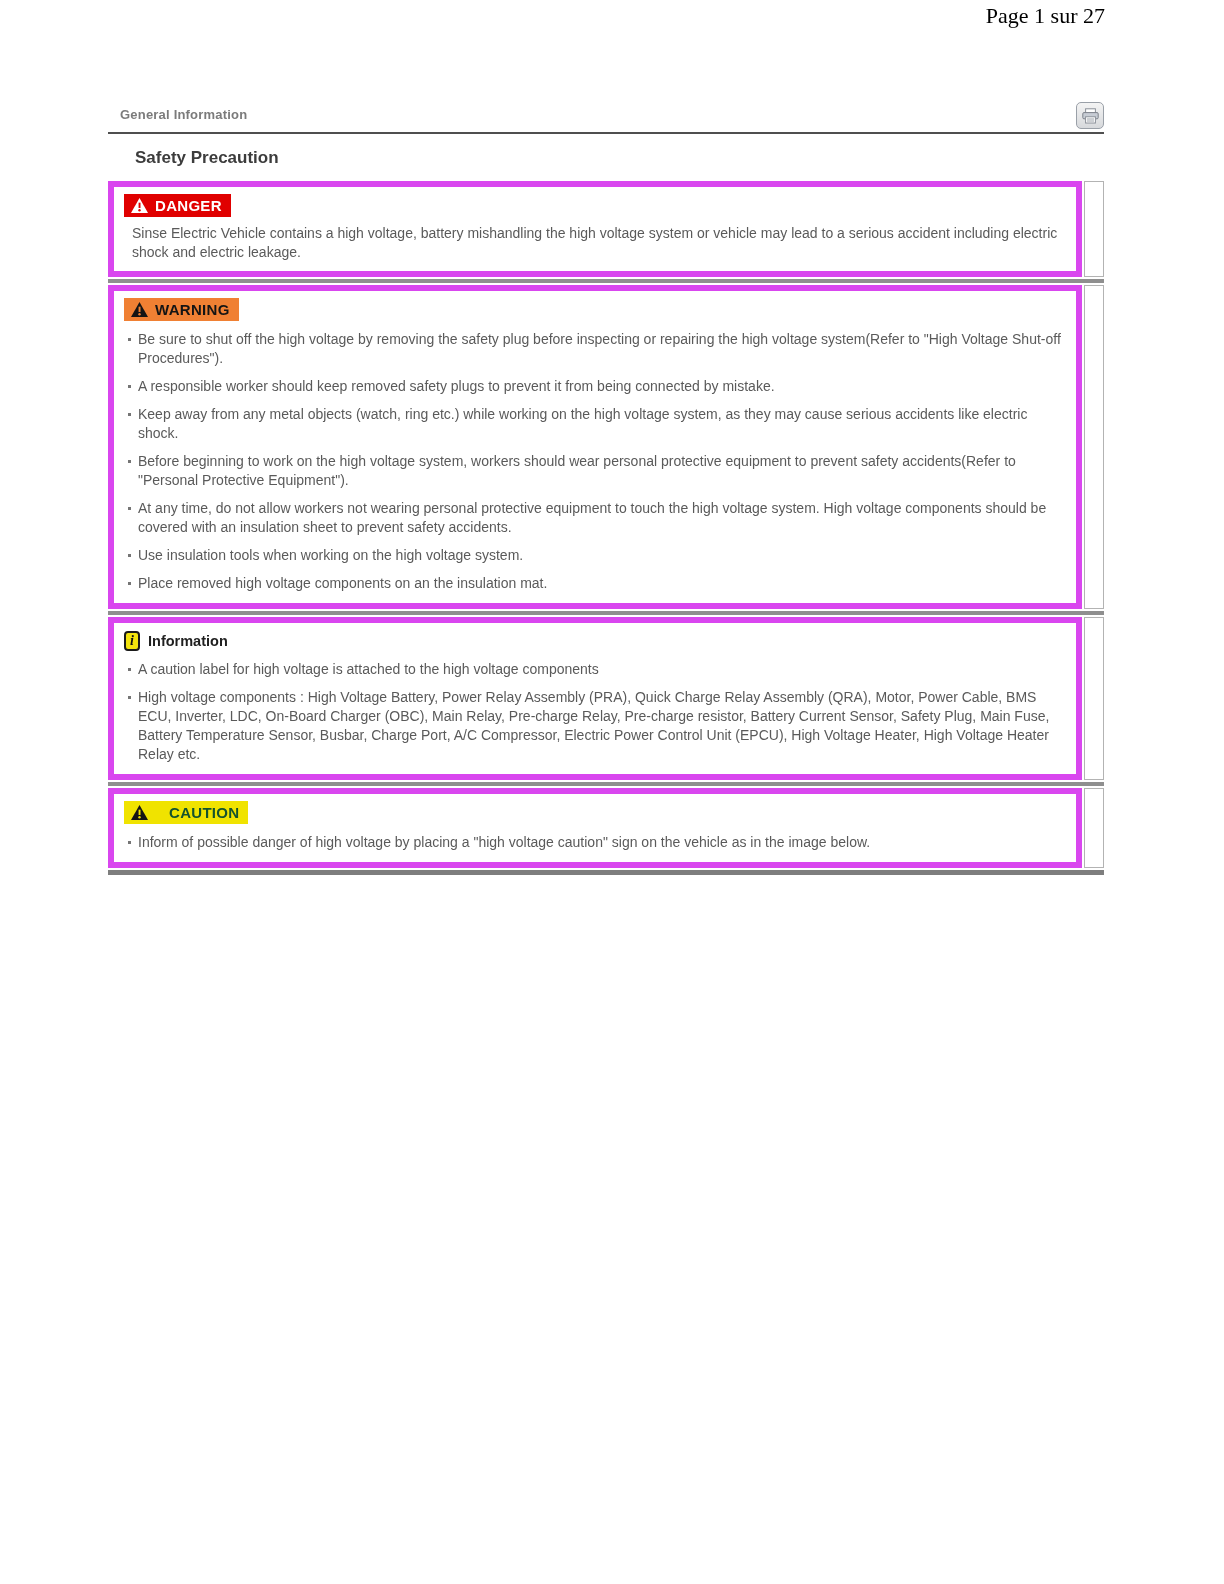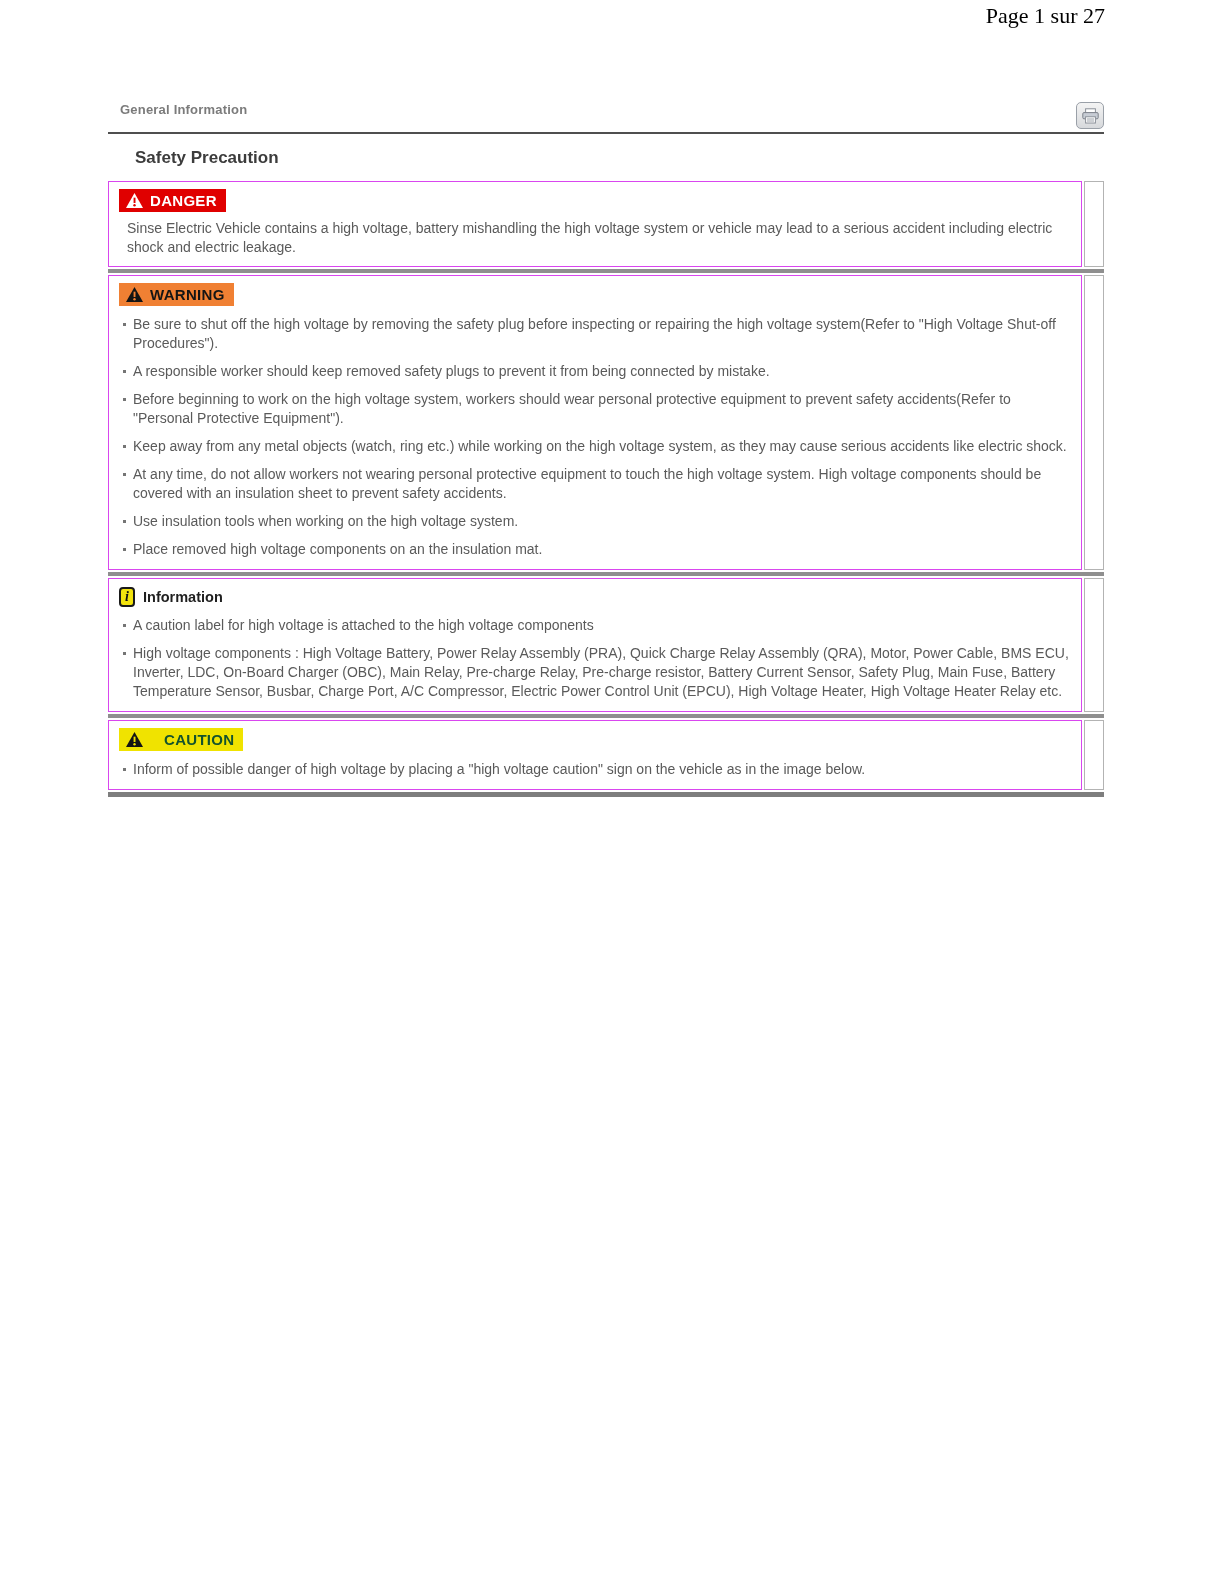--- a/index.html
+++ b/index.html
@@ -23,21 +23,21 @@
   .content {
     position: absolute;
     left: 108px;
     top: 102px;
     width: 996px;
   }
   
   .header-row {
     display: flex;
     justify-content: space-between;
-    align-items: flex-start;
+    align-items: flex-end;
     padding-bottom: 3px;
   }
   .breadcrumb {
     font-size: 13px;
     font-weight: bold;
     color: #7b7b7b;
     padding-left: 12px;
     padding-bottom: 7px;
     letter-spacing: .2px;
   }
@@ -54,21 +54,21 @@
   .title {
     font-size: 17px;
     font-weight: bold;
     color: #3c3c3c;
     margin: 14px 0 13px 27px;
   }
   
   .section-row { display: flex; align-items: stretch; }
   .box-main {
     flex: 1;
-    border: 1px solid #d946ef;
+    border: 6px solid #d946ef;
     background: #fff;
     padding: 5px 8px 9px 8px;
   }
   .box-side {
     width: 20px;
     margin-left: 2px;
     border: 1px solid #b3b3b3;
     background: #fff;
   }
   .row-sep { height: 4px; background: #8f8f8f; margin: 2px 0; }
@@ -180,22 +180,22 @@
           <svg width="17" height="15" viewBox="0 0 24 21">
             <path d="M12 0 L24 21 H0 Z" fill="#141414"></path>
             <rect x="10.7" y="6.5" width="2.7" height="7.5" fill="#f08033"></rect>
             <circle cx="12" cy="17.2" r="1.7" fill="#f08033"></circle>
           </svg>
           <span>WARNING</span>
         </span>
         <ul class="bullets">
           <li>Be sure to shut off the high voltage by removing the safety plug before inspecting or repairing the high voltage system(Refer to "High Voltage Shut-off Procedures").</li>
           <li>A responsible worker should keep removed safety plugs to prevent it from being connected by mistake.</li>
+          <li>Keep away from any metal objects (watch, ring etc.) while working on the high voltage system, as they may cause serious accidents like electric shock.</li>
           <li>Before beginning to work on the high voltage system, workers should wear personal protective equipment to prevent safety accidents(Refer to "Personal Protective Equipment").</li>
-          <li>Keep away from any metal objects (watch, ring etc.) while working on the high voltage system, as they may cause serious accidents like electric shock.</li>
           <li>At any time, do not allow workers not wearing personal protective equipment to touch the high voltage system. High voltage components should be covered with an insulation sheet to prevent safety accidents.</li>
           <li>Use insulation tools when working on the high voltage system.</li>
           <li>Place removed high voltage components on an the insulation mat.</li>
         </ul>
       </div>
       <div class="box-side"></div>
     </div>
     <div class="row-sep"></div>
 
     <div class="section-row">

